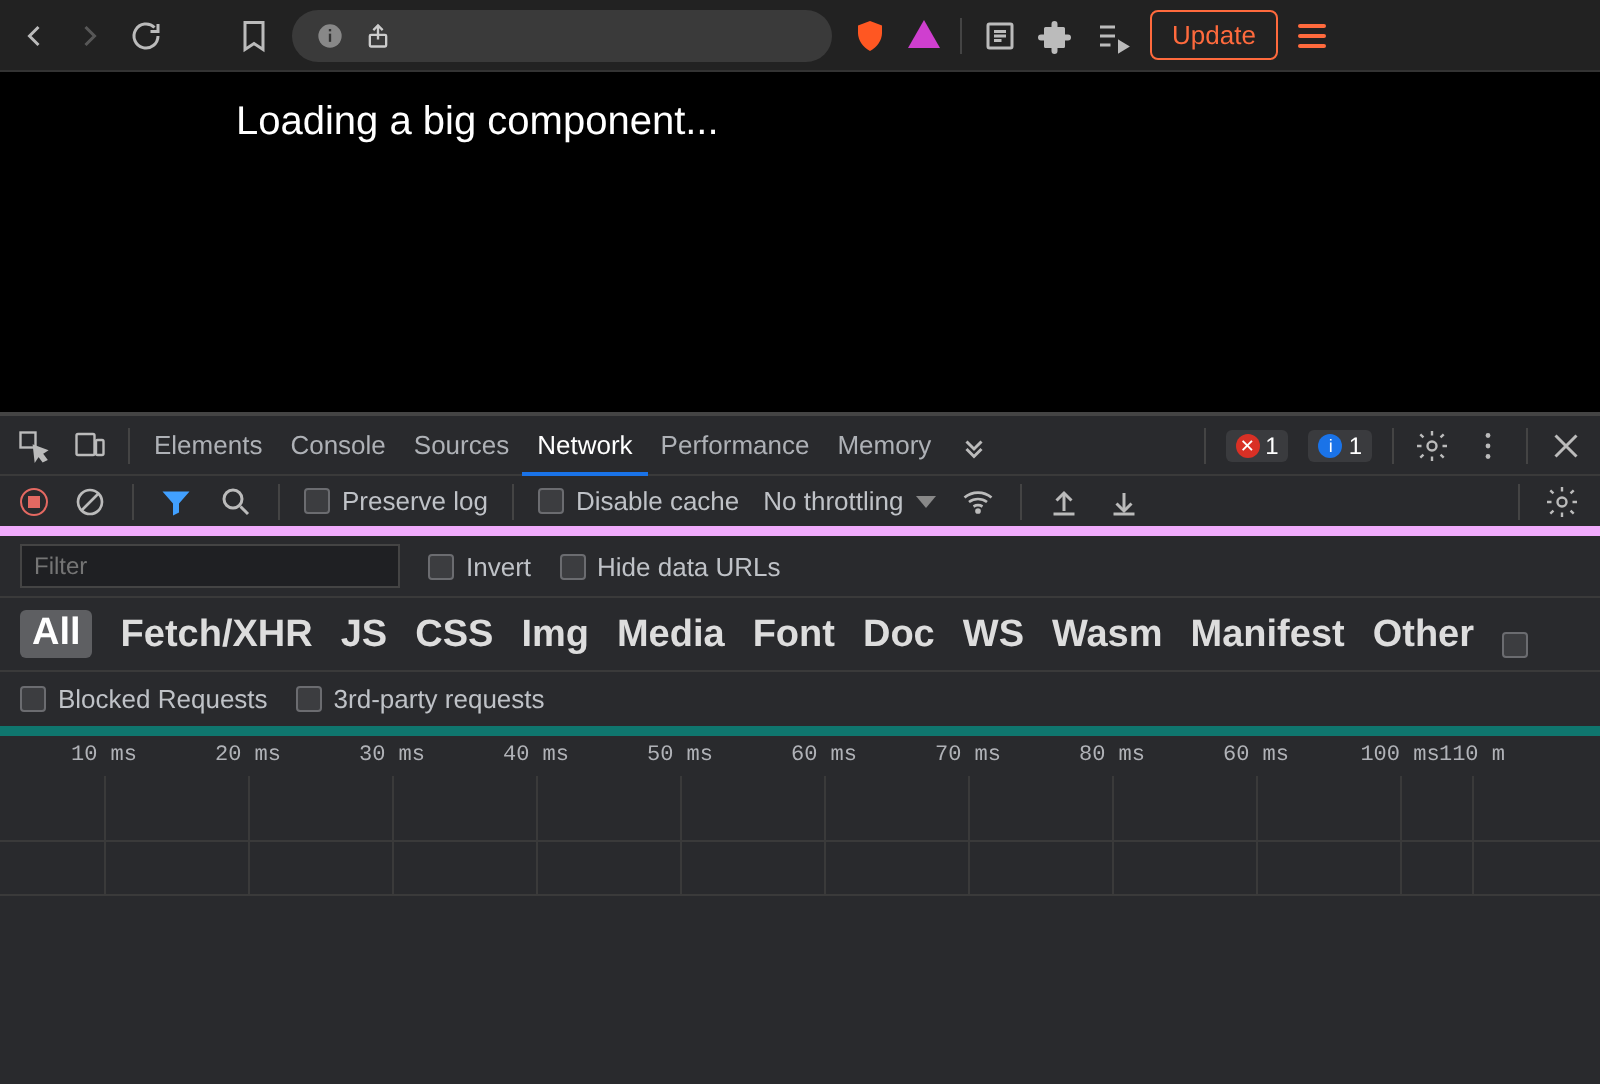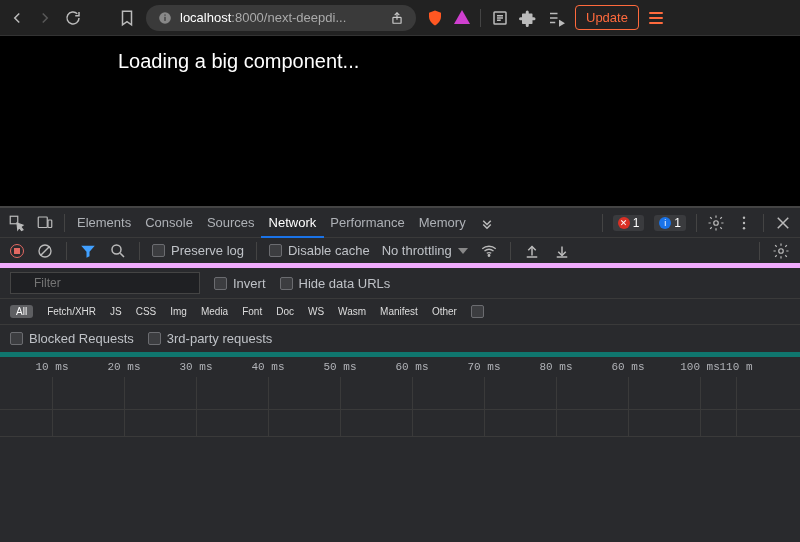--- a/index.html
+++ b/index.html
@@ -27,22 +27,22 @@
 .badge { display: inline-flex; align-items: center; gap: 3px; background: #3a3b3e; border-radius: 3px; padding: 1px 5px; font-size: 12px; }
 .badge .dot { width: 12px; height: 12px; border-radius: 50%; display: inline-flex; align-items: center; justify-content: center; font-size: 9px; }
 .dot.red { background: #d93025; color: #fff; }
 .dot.blue { background: #1a73e8; color: #fff; }
 .badge-count { color:#fff; }
 .rec-dot { width: 14px; height: 14px; border: 1.5px solid #e46962; border-radius: 50%; display: inline-flex; align-items: center; justify-content: center; }
 .rec-dot::after { content: ""; width: 6px; height: 6px; background: #e46962; }
 .chk { width: 13px; height: 13px; background: #3c3d40; border: 1px solid #6b6c70; border-radius: 2px; display: inline-block; flex: 0 0 13px; }
 .funnel-blue { color: #41a0ff; }
 .filter-row { padding: 4px 10px; display: flex; align-items: center; gap: 14px; border-bottom: 1px solid #3a3a3a; font-size: 13px; }
-.filter-input { width: 190px; height: 22px; background: #1f2023; border: 1px solid #444; color: #9aa0a6; padding: 0 23px; font-size: 12px; }
-.type-row { padding: 6px 10px; display: flex; align-items: center; gap: 14px; border-bottom: 1px solid #3a3a3a; font-size: 10px; flex-wrap: wrap; }
+.filter-input { width: 190px; height: 22px; background: #1f2023; border: 1px solid #444; color: #9aa0a6; padding: 0 6px; font-size: 12px; }
+.type-row { padding: 6px 10px; display: flex; align-items: flex-end; gap: 14px; border-bottom: 1px solid #3a3a3a; font-size: 19px; flex-wrap: wrap; font-weight: bold; }
 .type-chip { color: #ddd; }
 .type-chip.active { background: #5e5f62; border-radius: 3px; padding: 1px 6px; color: #fff; }
 .blocked-row { padding: 6px 10px; display: flex; align-items: center; gap: 14px; border-bottom: 5px solid #0f766e; font-size: 13px; }
 .type-group { display:flex; align-items:center; gap:6px; }
 .timeline { position: relative; height: 80px; border-bottom: 1px solid #3a3a3a; font-size: 11px; color: #b0b2b7; }
 .tick { position: absolute; top: 4px; width: 56px; text-align: center; transform: translateX(-50%); font-family: Liberation Mono, monospace; }
 .tick::after { content: ""; position: absolute; left: 50%; top: 16px; width: 1px; height: 60px; background: #3a3a3a; }
 .mid-line { position: absolute; left: 0; right: 0; top: 52px; height: 1px; background: #3a3a3a; }
 .rest { flex: 1; background: #292a2d; }
 .sp { flex: 1; }
@@ -76,21 +76,20 @@
       </svg>
     </span>
   <div class="url-box">
     <span class="ic" style="width:14px;height:14px">
         <svg viewBox="0 0 24 24" fill="#888">
           <circle cx="12" cy="12" r="10"></circle>
           <rect x="11" y="10" width="2" height="7" fill="#333"></rect>
           <rect x="11" y="6" width="2" height="2" fill="#333"></rect>
         </svg>
       </span>
-    <span class="url-text"><span class="url-host">localhost</span><span class="url-path">:8000</span><span class="url-path">/next-deepdi...</span></span>
     <span class="ic" style="width:14px;height:14px">
         <svg viewBox="0 0 24 24" fill="none" stroke="#ccc" stroke-width="2">
           <path d="M12 3v12"></path>
           <path d="M8 7l4-4 4 4"></path>
           <rect x="5" y="11" width="14" height="10" rx="1"></rect>
         </svg>
       </span>
   </div>
   <span class="ic">
       <svg viewBox="0 0 24 24" fill="#ff5722">

